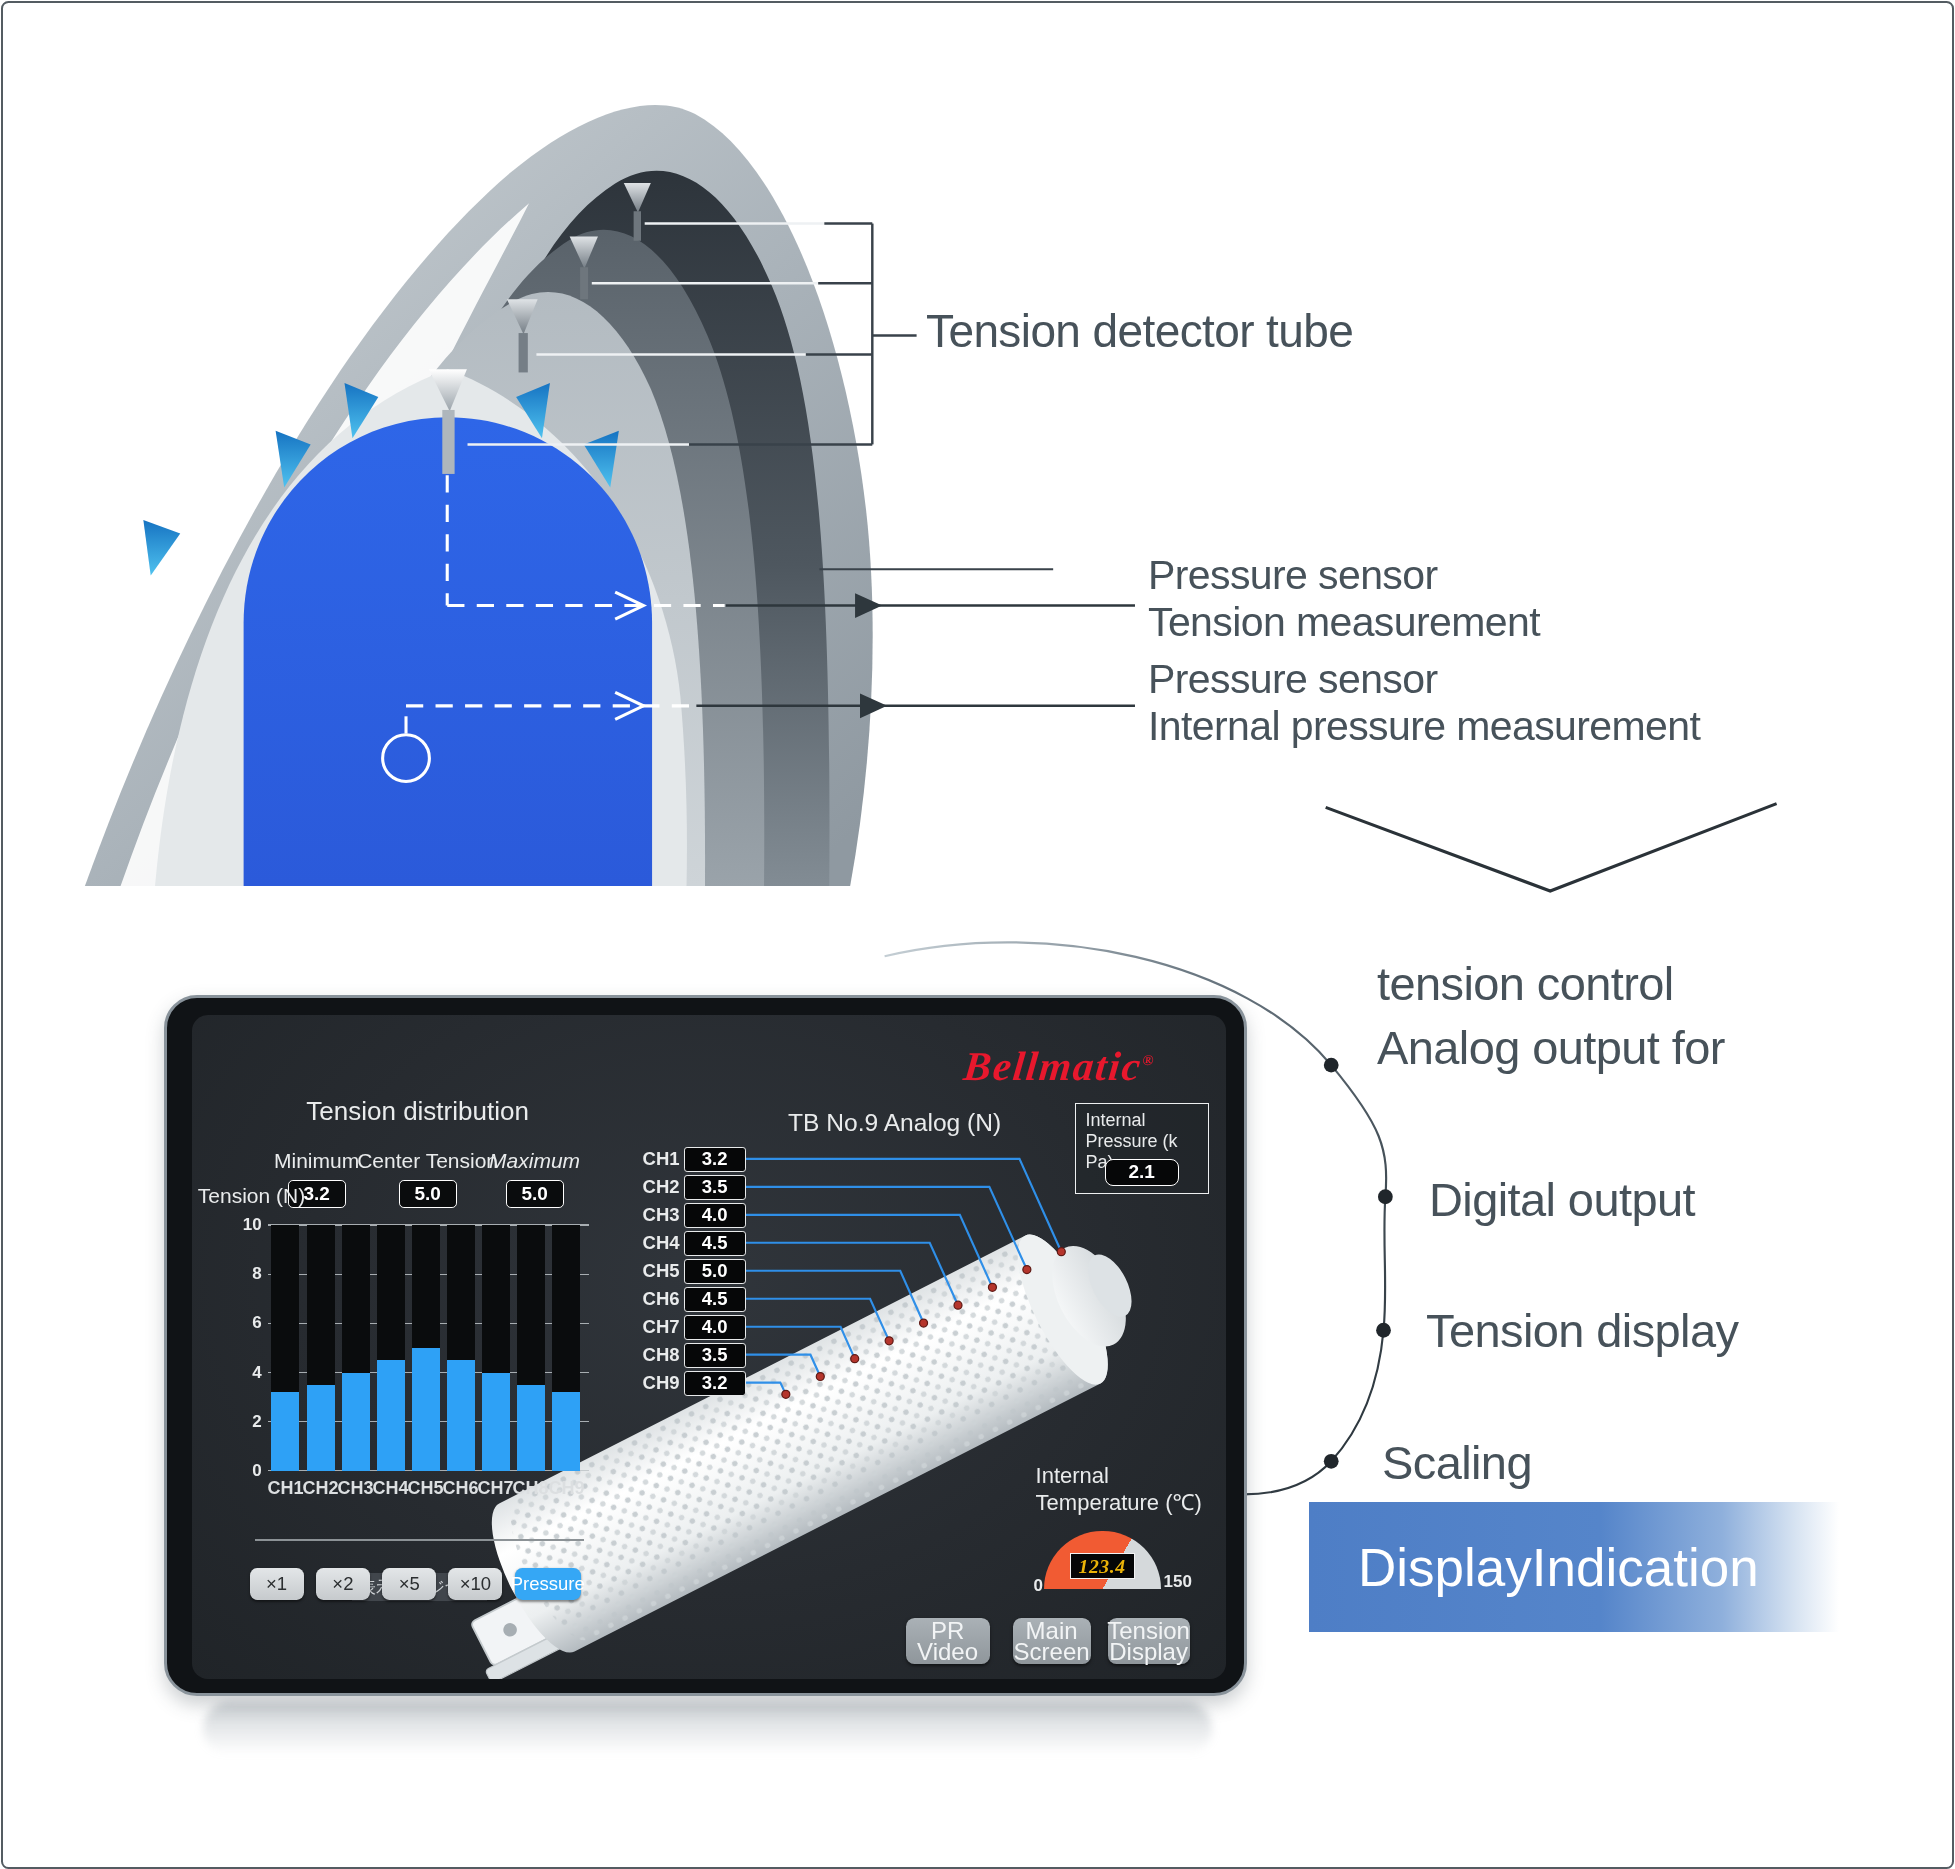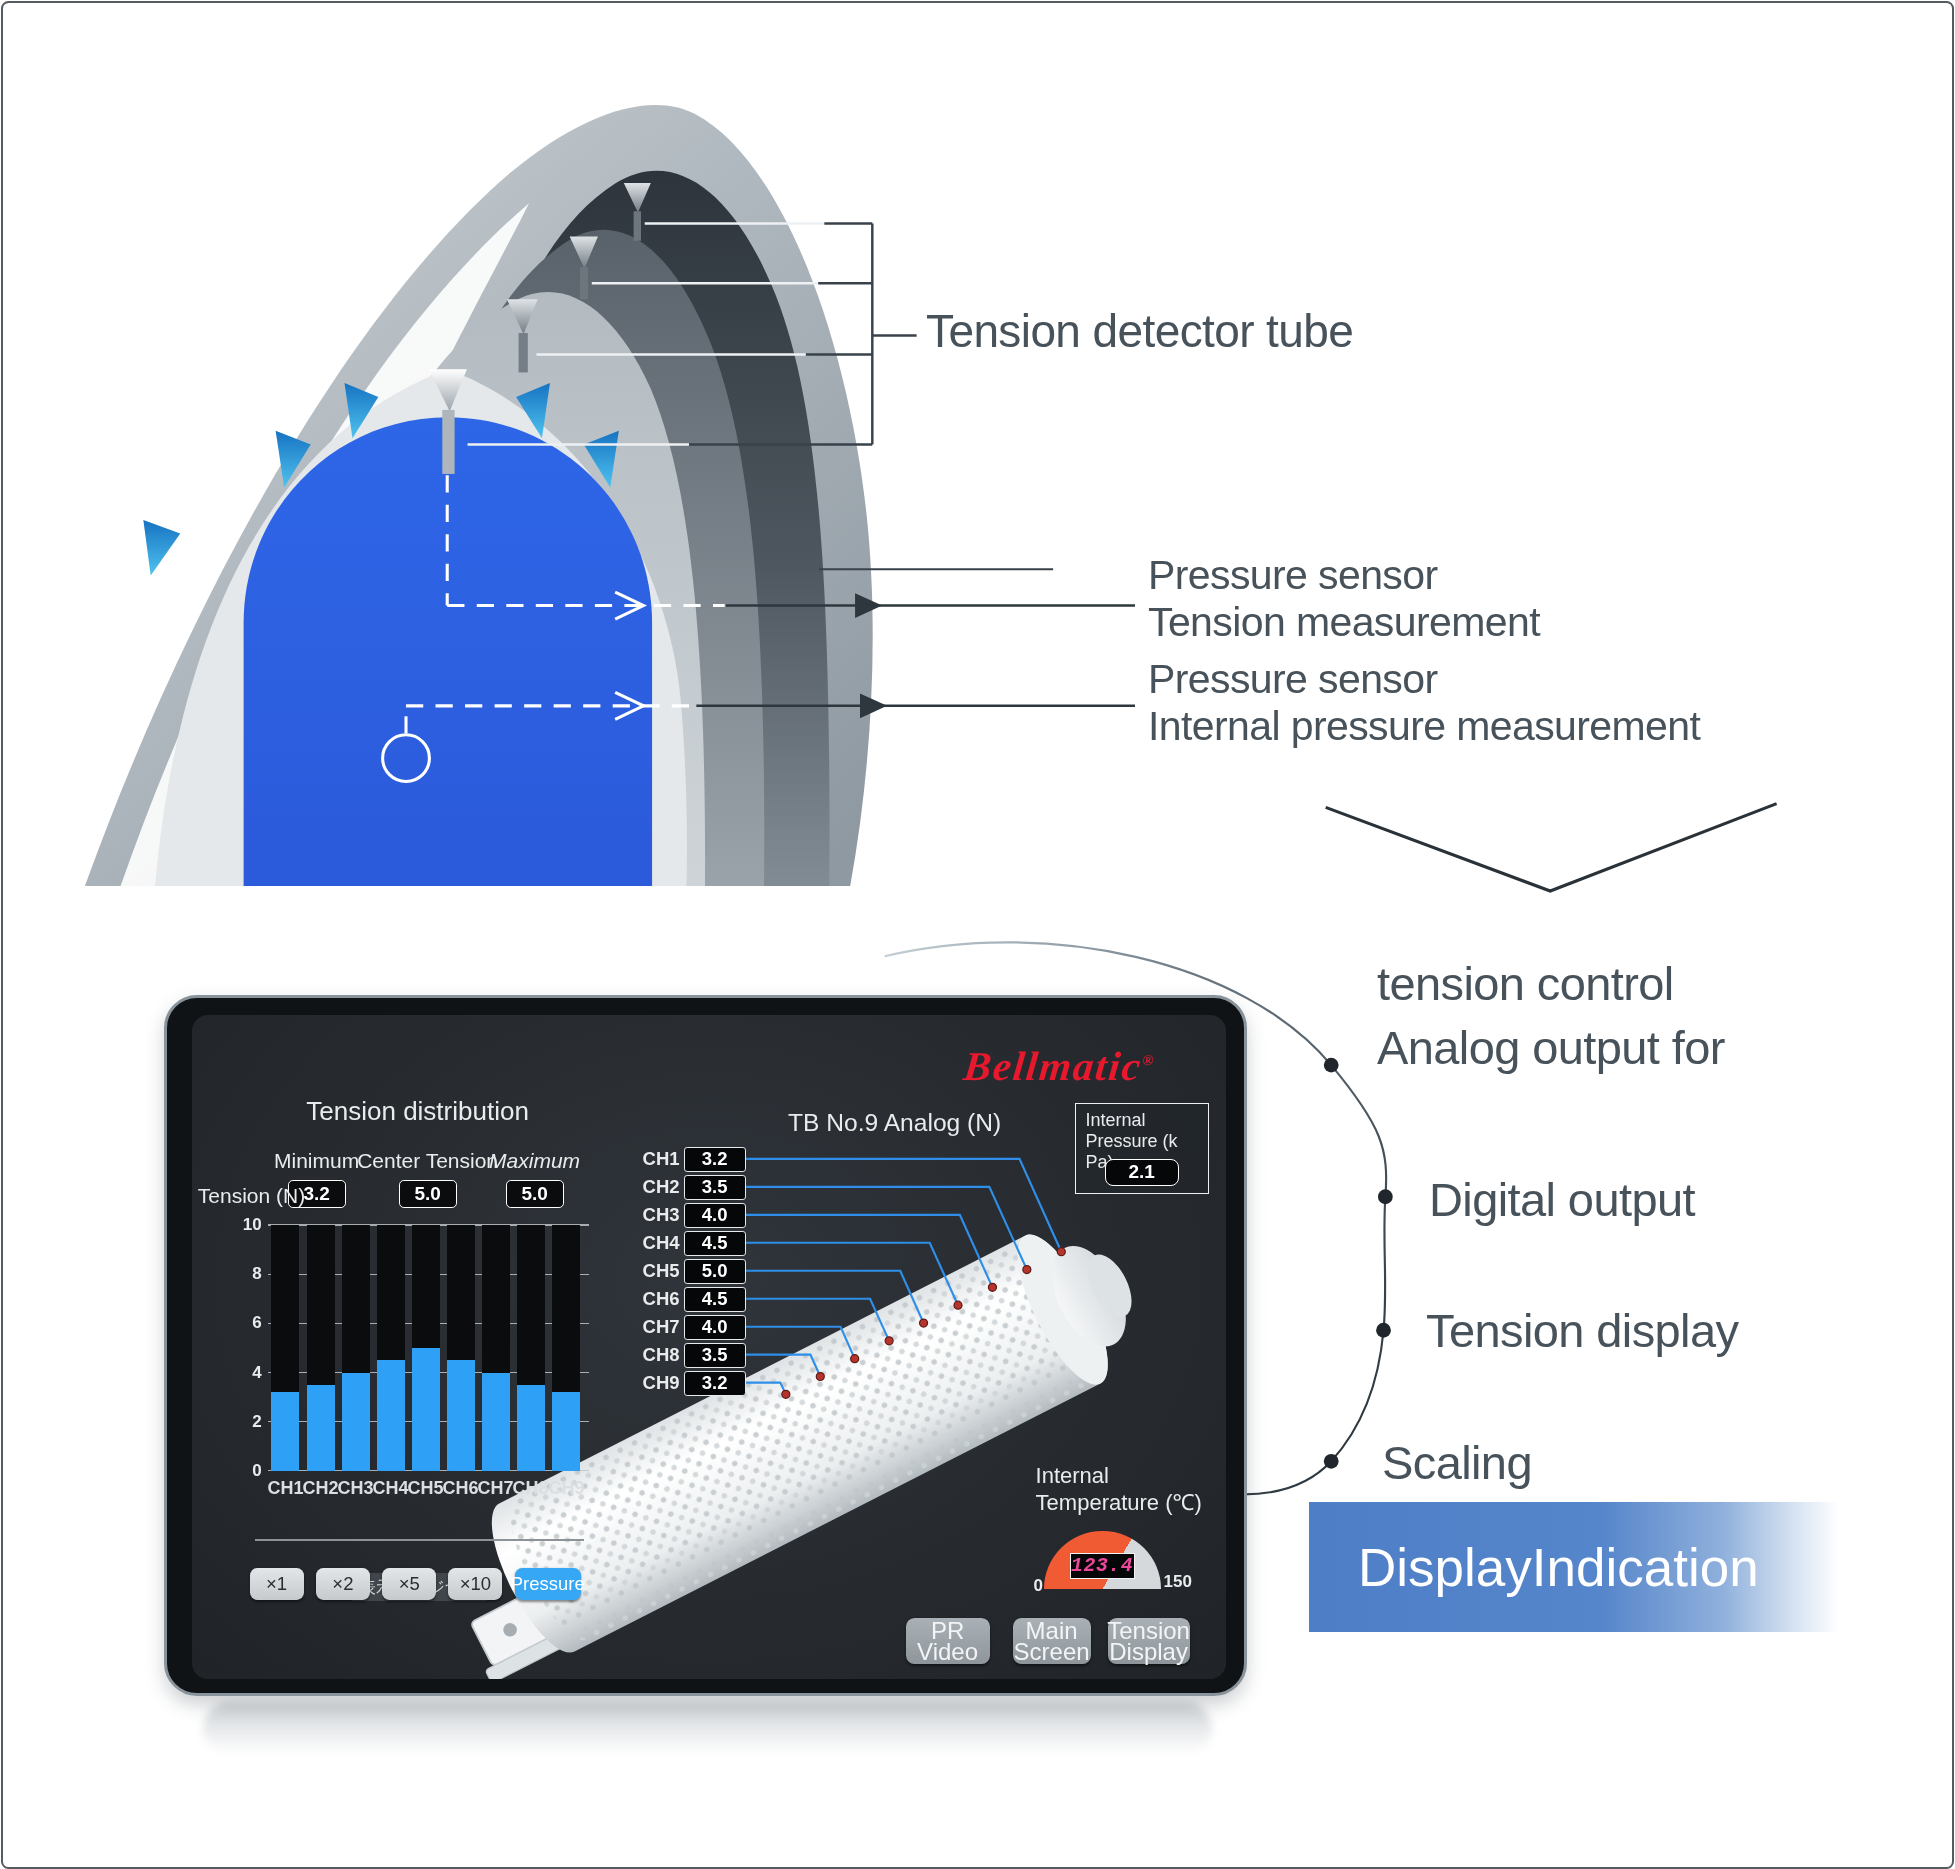--- a/index.html
+++ b/index.html
@@ -83,21 +83,21 @@
   .ip-value { position:absolute; left:50%; margin-left:-37px; bottom:7.4px; width:74px; height:27px; background:#060708;
     border:1.8px solid #fff; border-radius:8px; color:#fff; font-size:19px; font-weight:bold;
     display:flex; align-items:center; justify-content:center; }
 
   
   .it-label { left:844px; top:448px; font-size:22px; line-height:26.5px; }
   .gauge { position:absolute; left:852px; top:516px; width:117px; height:58px;
     border-radius:117px 117px 0 0;
     background:conic-gradient(from 270deg at 50% 100%, #f15b33 0deg 120deg, #d5d9db 120deg 180deg); }
   .gauge-value { position:absolute; left:878px; top:538px; width:65px; height:26px; background:#050607;
-    border:1.8px solid #f2f3f4; color:#ec4899; font-family:Liberation Mono, monospace;
+    border:1.8px solid #f2f3f4; color:#eab308; font-family:Liberation Serif, serif;
     font-weight:bold; font-style:italic; font-size:19.7px; letter-spacing:0.6px;
     display:flex; align-items:center; justify-content:center; z-index:2; }
   .gauge-min { left:842px; top:561px; font-size:17px; font-weight:bold; }
   .gauge-max { left:972px; top:557px; font-size:17px; font-weight:bold; }
 
   
   .nav-btn { position:absolute; top:603px; height:46px; border-radius:8.6px; background:linear-gradient(#aab1b6,#8f969b);
     color:#f2f4f5; font-size:24px; line-height:21px; text-align:center;
     display:flex; align-items:center; justify-content:center; box-shadow:0 1.8px 3.1px rgba(0,0,0,.5); }
 

